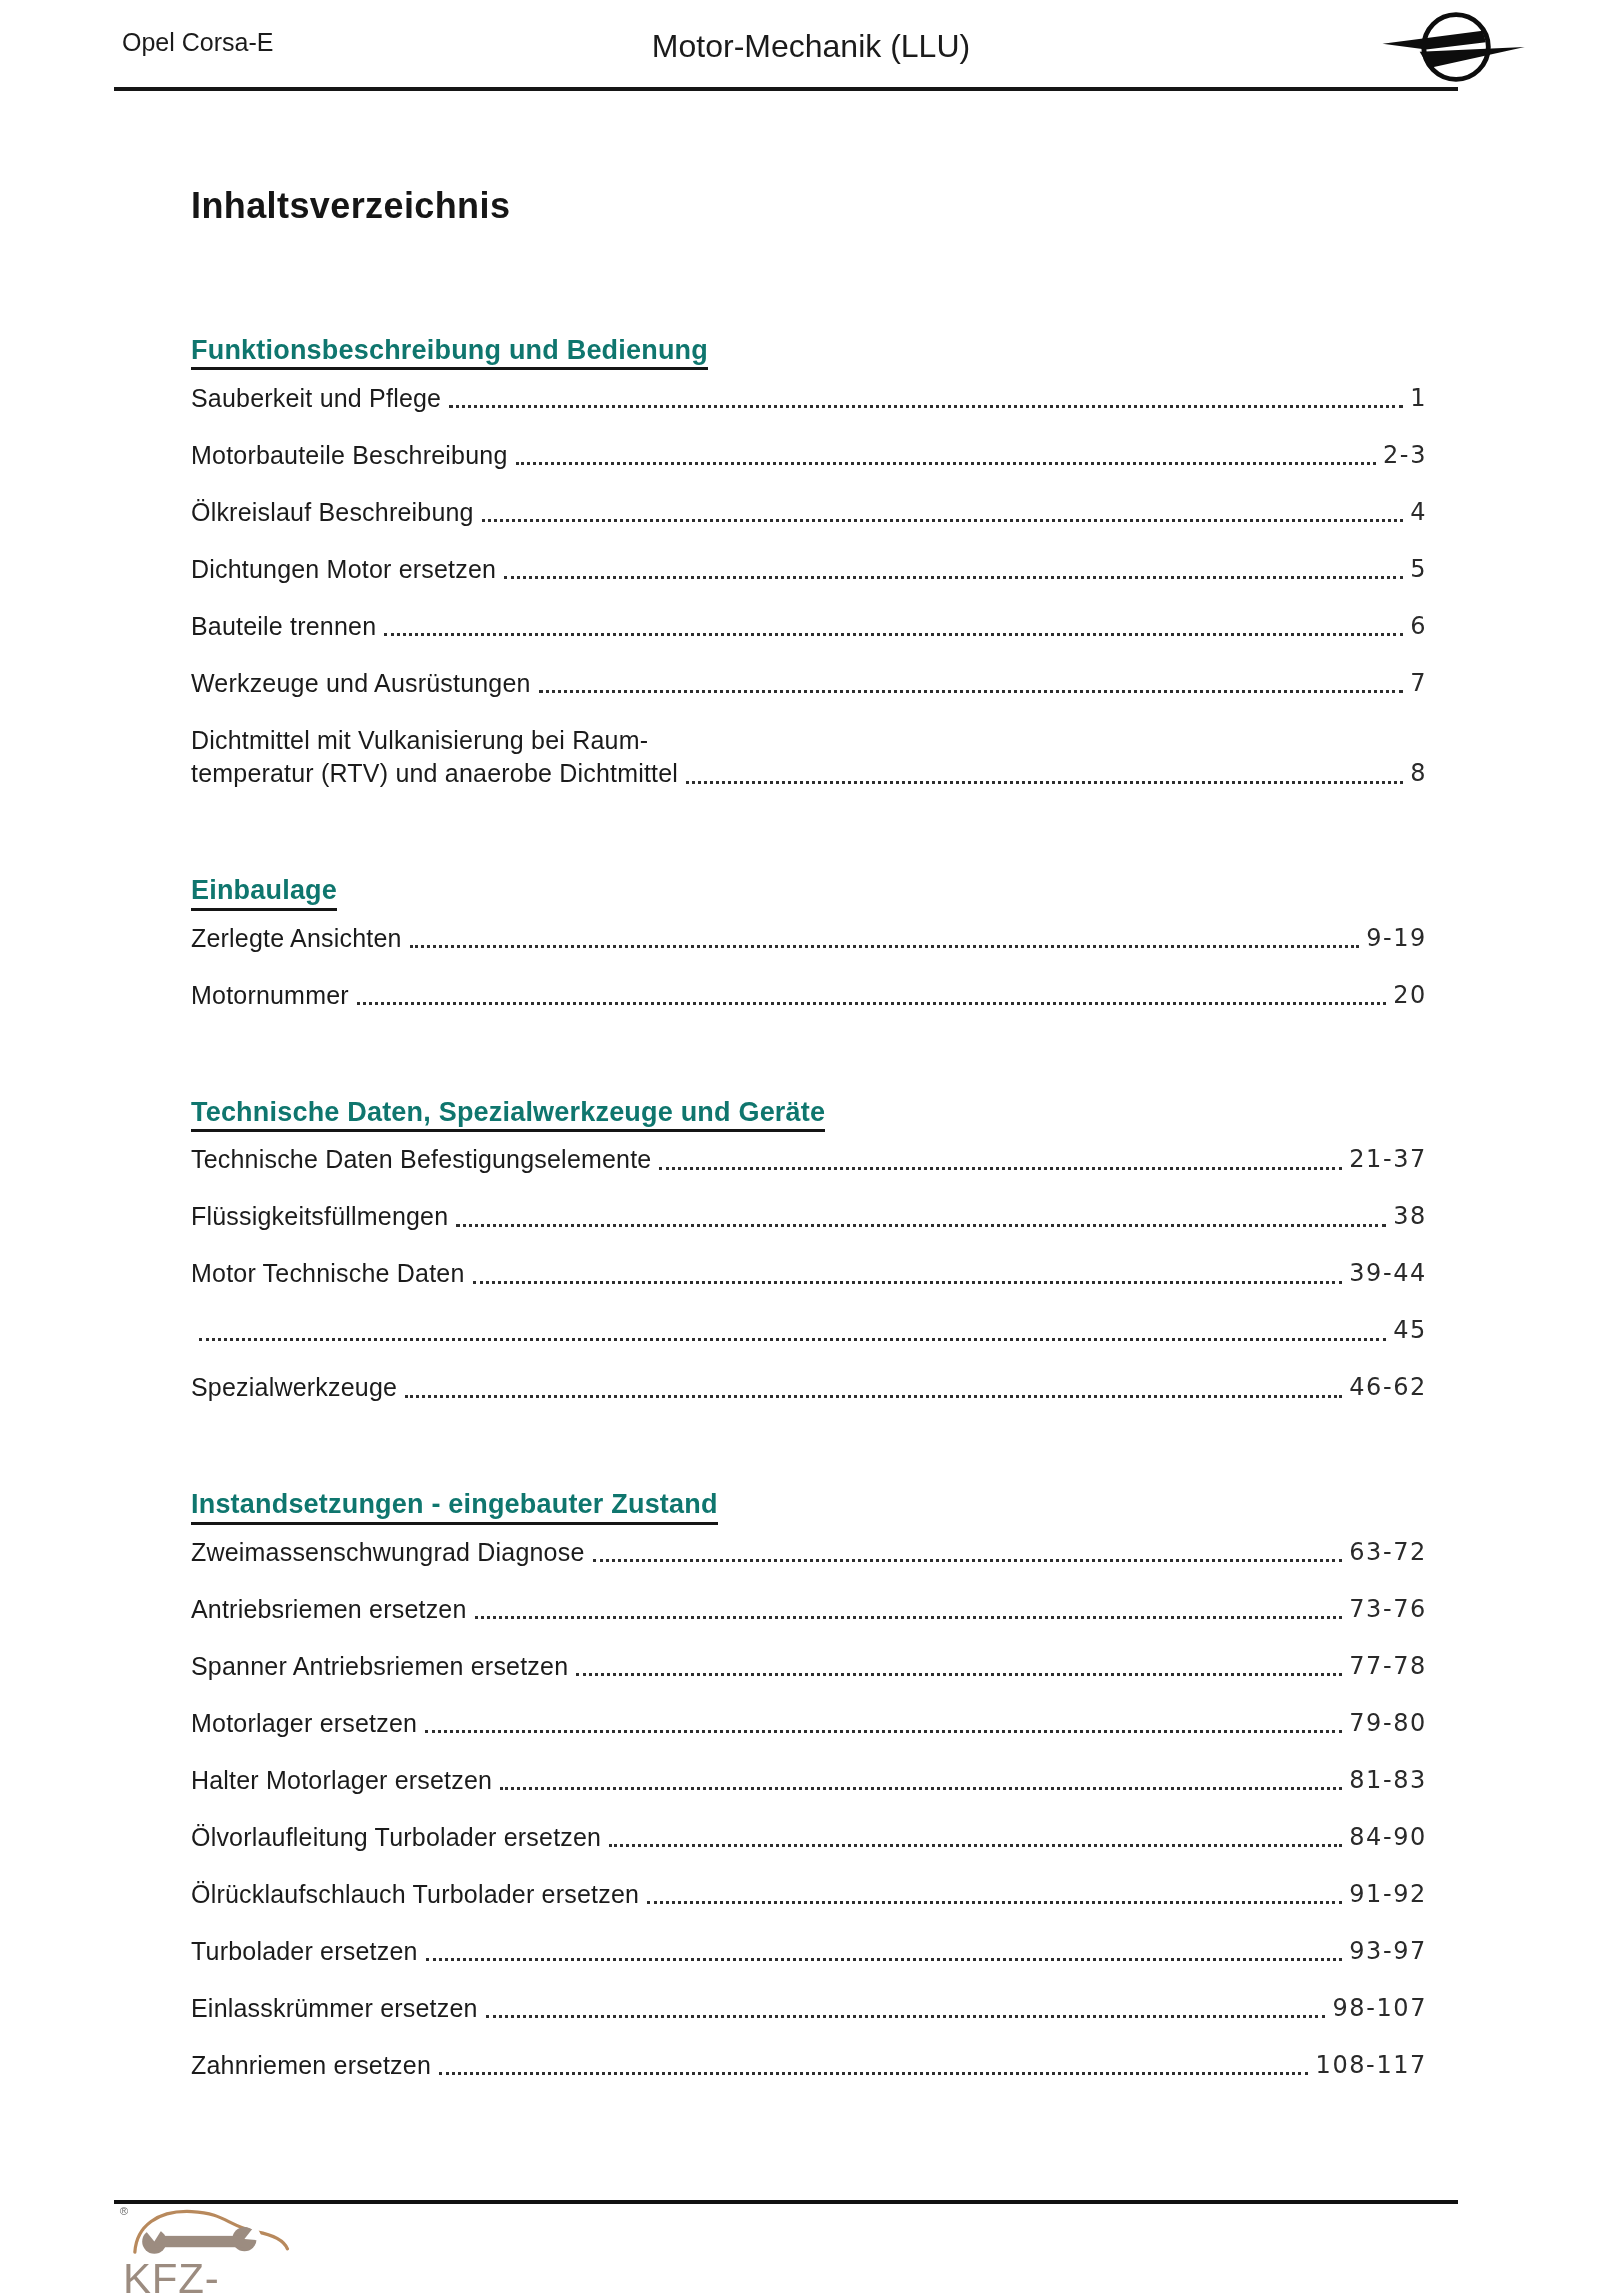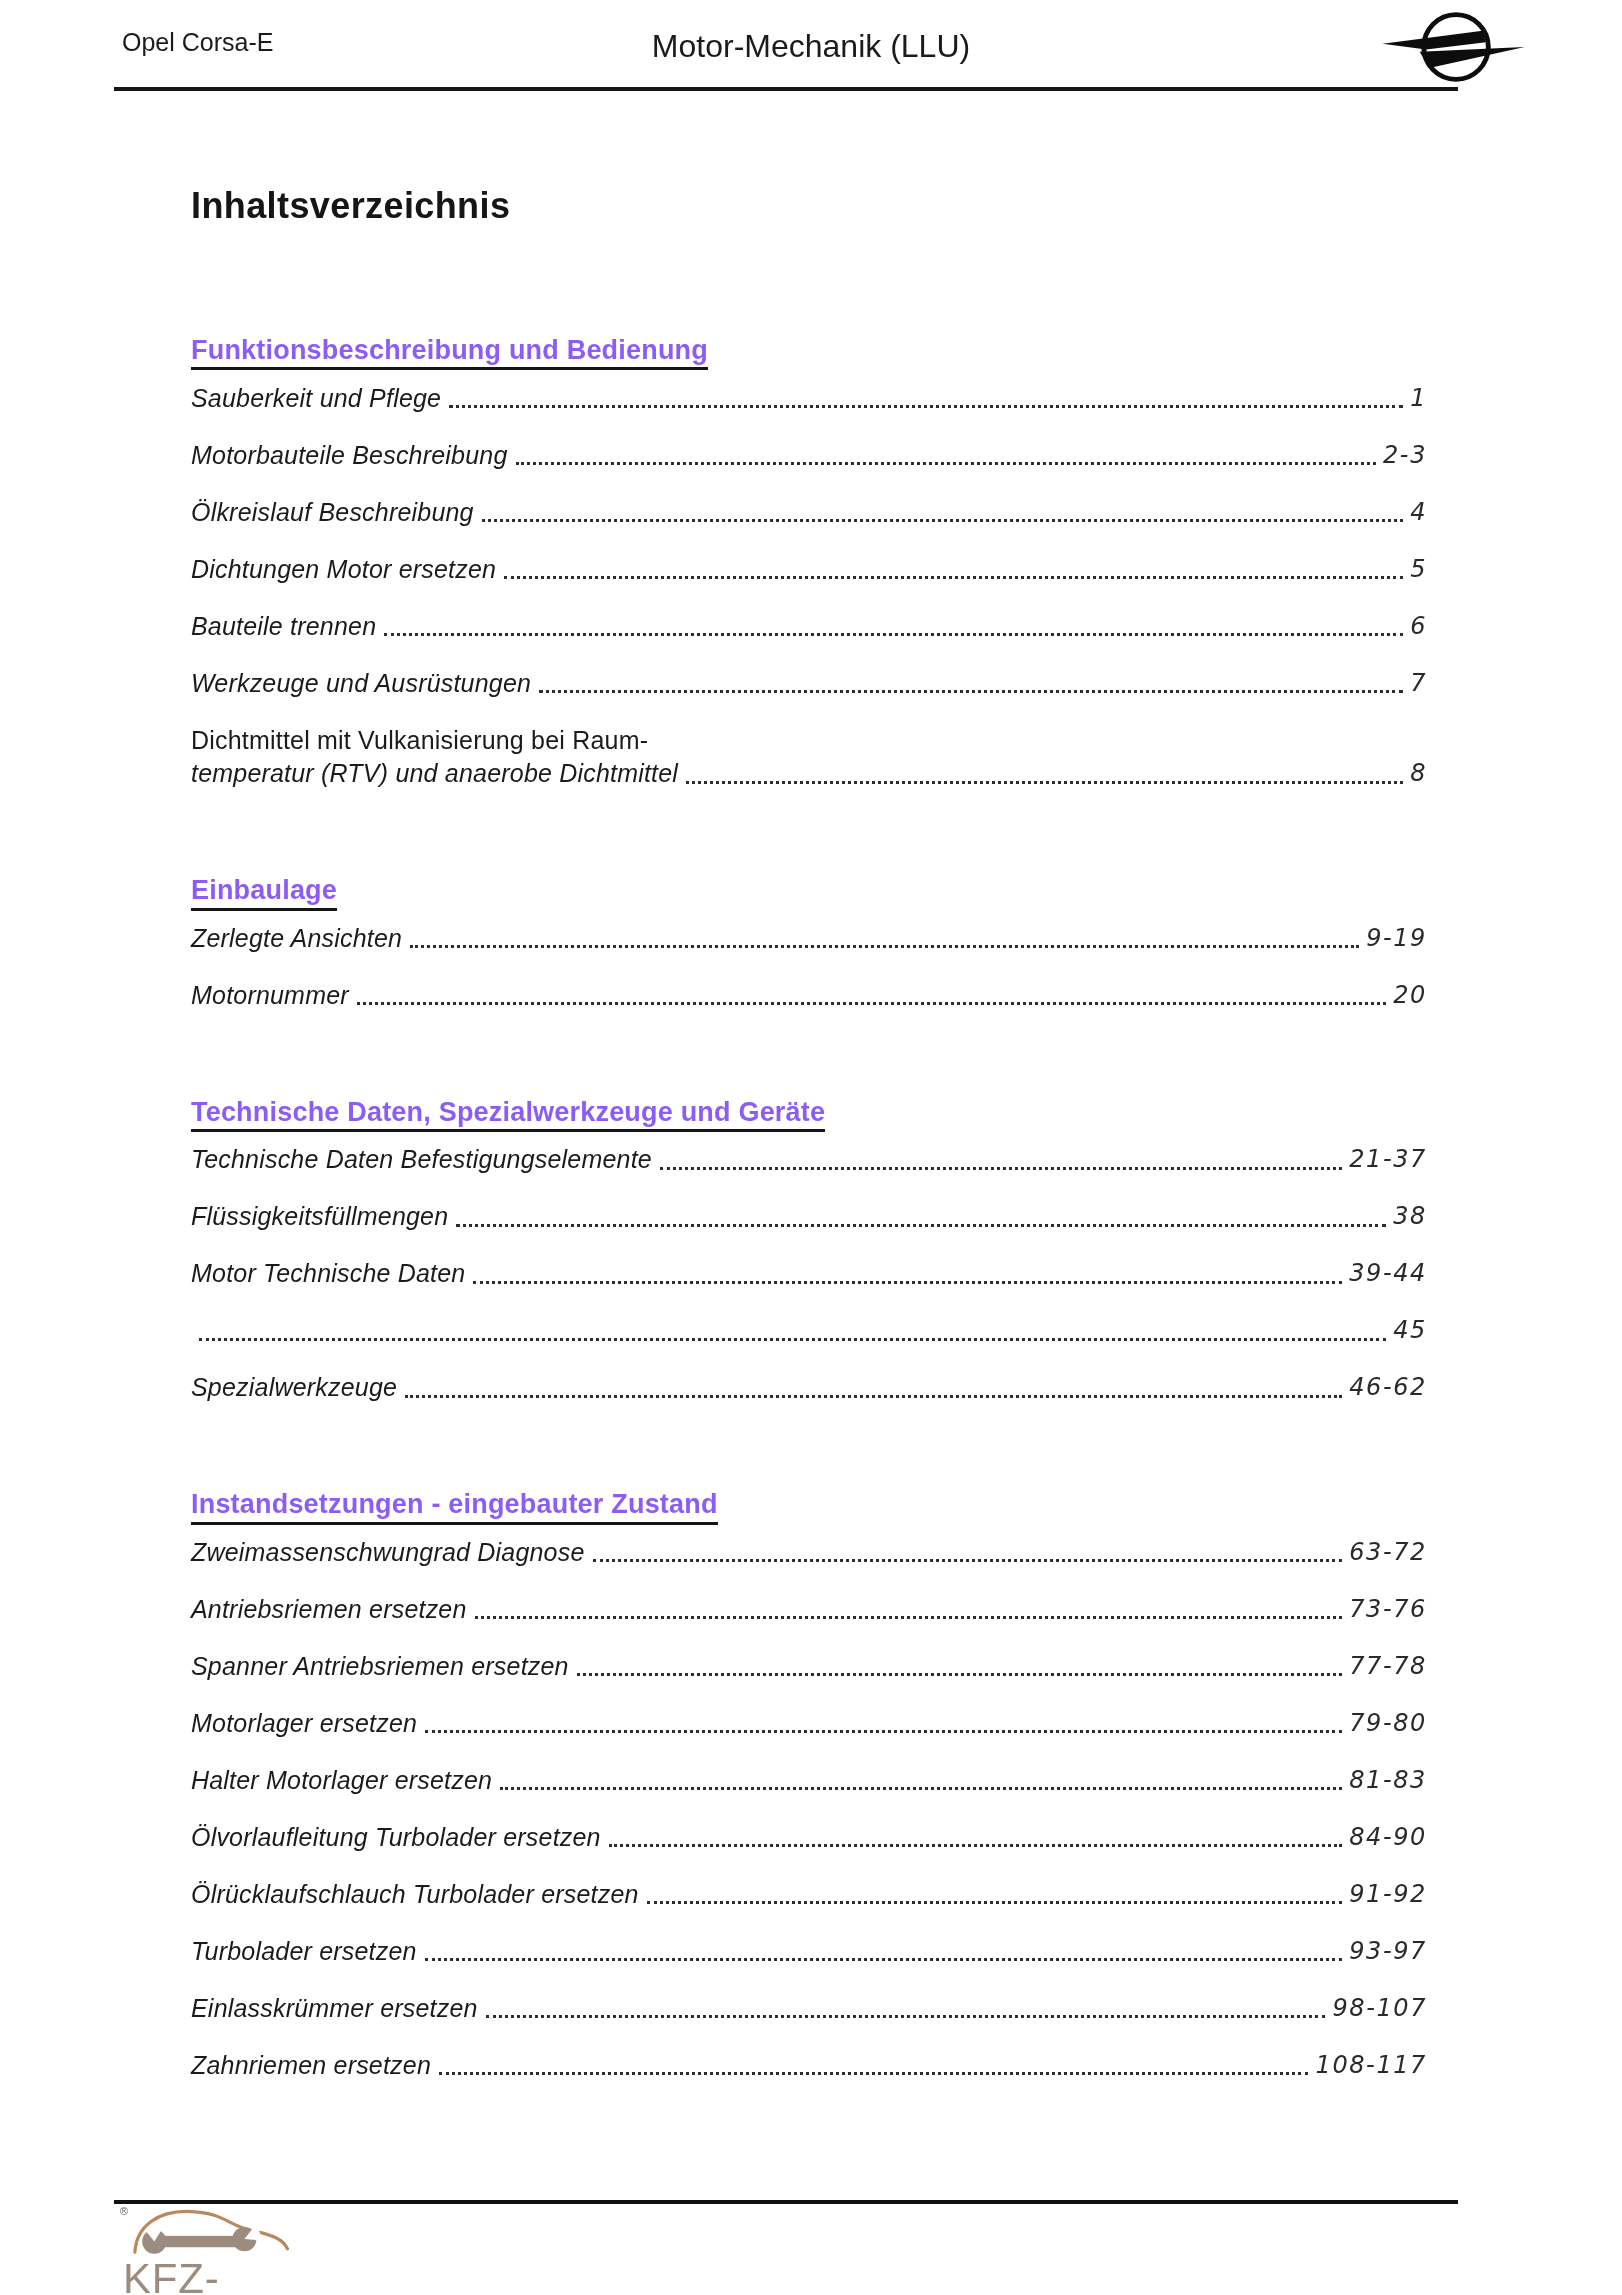--- a/index.html
+++ b/index.html
@@ -12,26 +12,26 @@
   
   .hdr-left  { position:absolute; left:122px; top:27.6px; font-size:25px; }
   .hdr-center{ position:absolute; left:0; right:0; top:27.6px; text-align:center; font-size:32px; }
   .hdr-rule  { position:absolute; left:114px; top:87px; width:1344px; height:4px; background:#161616; }
   .opel-logo { position:absolute; left:1379px; top:4.9px; width:150px; height:84px; }
 
   
   .content { position:absolute; left:191px; top:185px; width:1236px; }
   .doc-title { font-size:36px; font-weight:bold; letter-spacing:0.4px; line-height:41px; margin:0 0 107px 0; color:#161616; }
   .toc-section { margin-top:84px; }
-  .toc-section h2 { font-size:27px; line-height:34px; font-weight:bold; letter-spacing:0.2px; margin:0 0 14.6px 0; color:#8b5cf6; }
+  .toc-section h2 { font-size:27px; line-height:34px; font-weight:bold; letter-spacing:0.2px; margin:0 0 14.6px 0; color:#0f766e; }
   .toc-section h2 .u { border-bottom:3.2px solid #151515; padding-bottom:2.4px; }
 
   .toc-row { margin-bottom:25px; }
   .pre-label { display:block; font-size:25px; line-height:32px; margin-bottom:1.6px; letter-spacing:0.2px; }
-  .row-line { display:flex; align-items:flex-end; line-height:32px;font-style:italic; }
+  .row-line { display:flex; align-items:flex-end; line-height:32px; }
   .label   { font-size:25px; letter-spacing:0.2px; white-space:nowrap; }
   .leader  { flex:1 1 auto; border-bottom:3.2px dotted #2e2e2e; margin:0 7.3px 5.7px 8px; min-width:24px; }
   .pagenum { font-family:"DejaVu Sans", sans-serif; font-size:24px; letter-spacing:1.6px; color:#2a2a2a; white-space:nowrap; }
 
   
   .ftr-rule { position:absolute; left:114px; top:2200px; width:1344px; height:4px; background:#111111; }
   .kfz-logo { position:absolute; left:123px; top:2205px; width:260px; }
   .kfz-reg  { position:absolute; left:-3.2px; top:0; font-size:11.4px; color:#6b6b6b; }
   .kfz-art  { display:block; width:211px; height:52px; margin-left:6.5px; }
   .kfz-name { font-size:42px; line-height:1.05; letter-spacing:0.8px; color:#9c8c80; }

